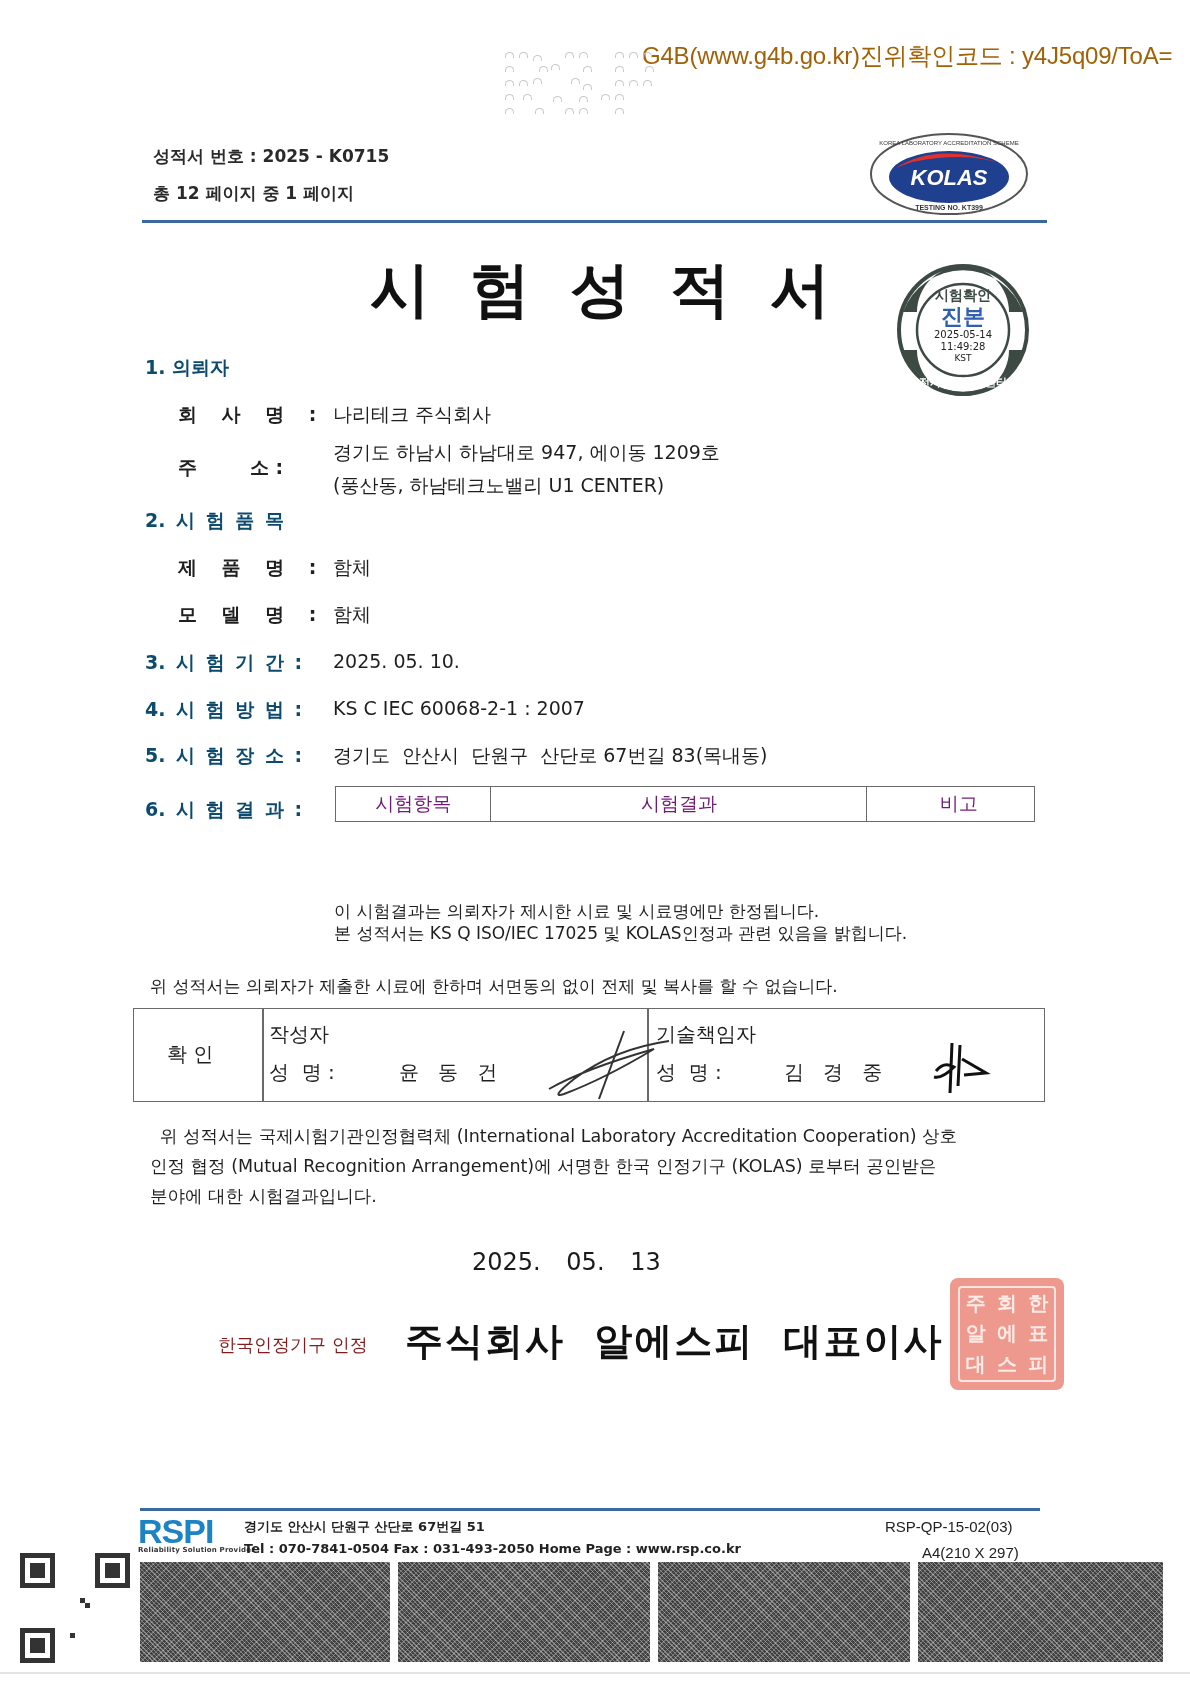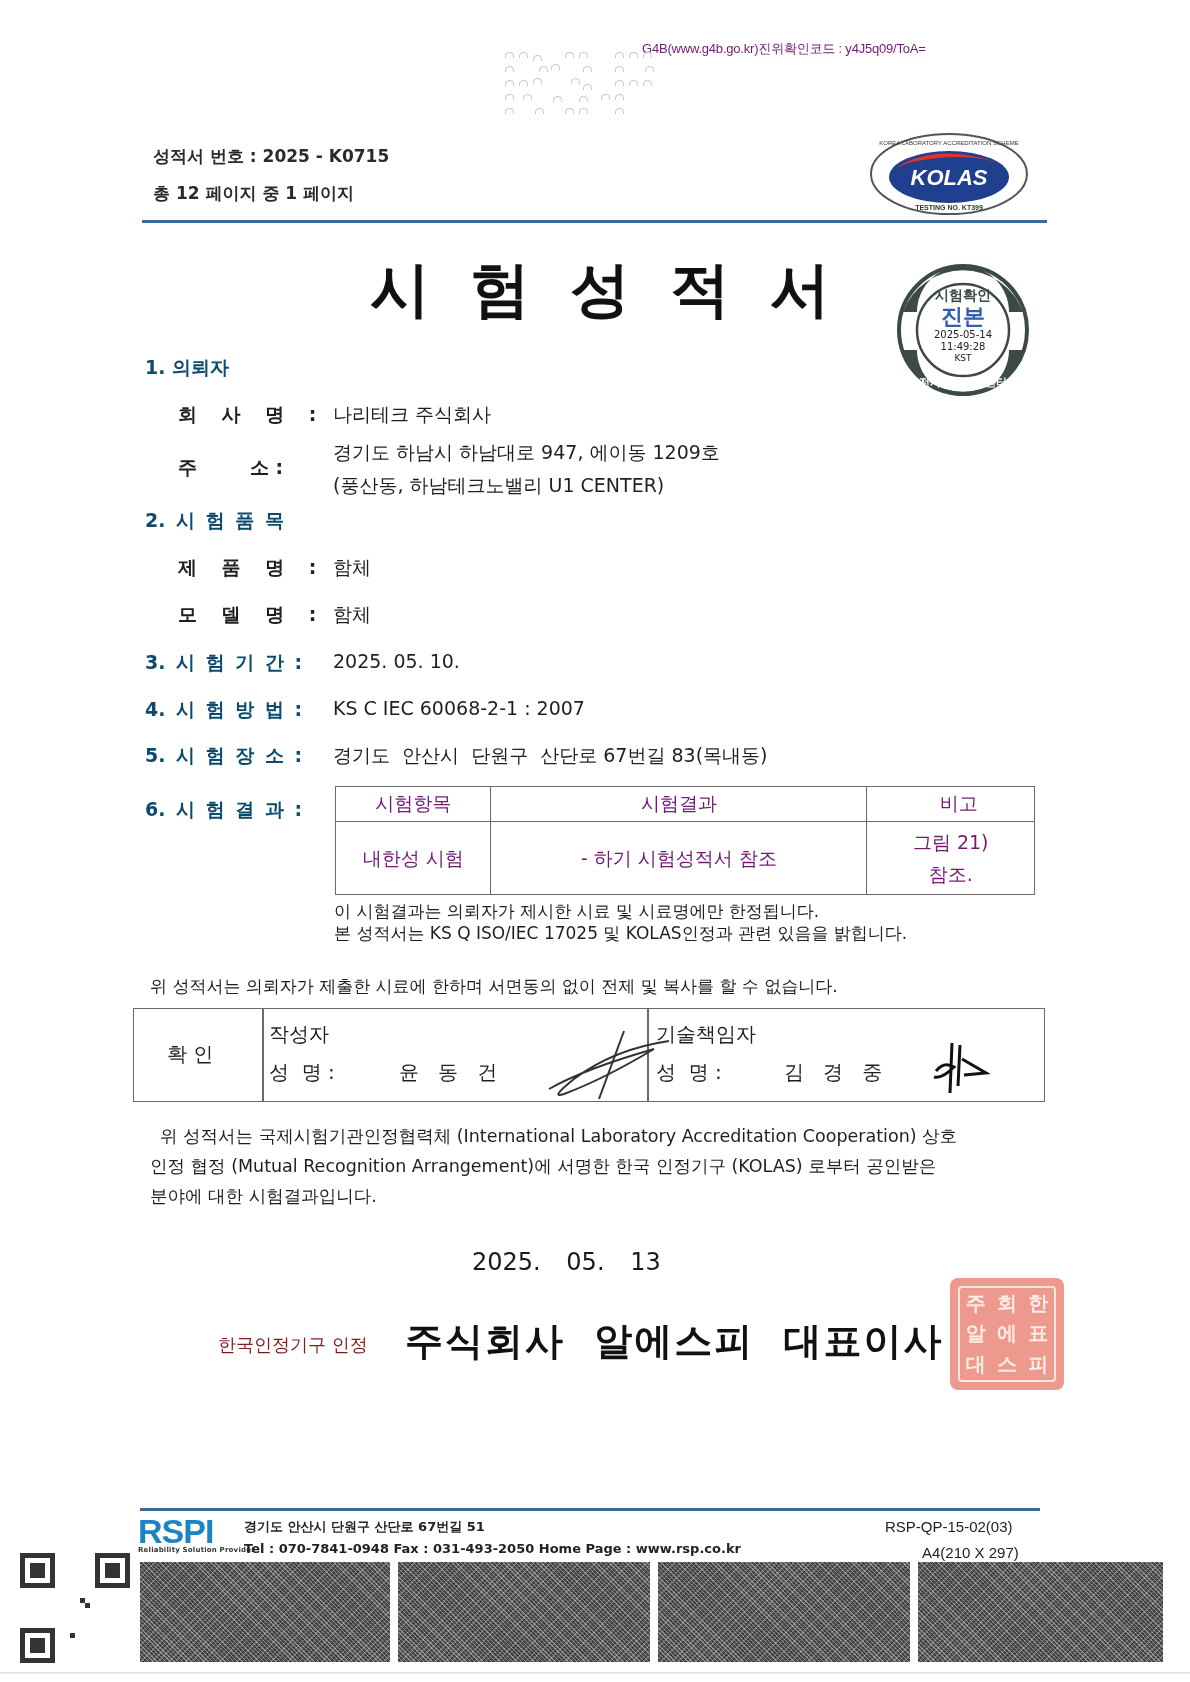--- a/index.html
+++ b/index.html
@@ -1,21 +1,21 @@
 <!DOCTYPE html>
 <html><head>
 <meta charset="utf-8">
 <style>
   html, body { margin: 0; padding: 0; background: #ffffff; }
   body {
     width: 1190px; height: 1682px; position: relative; overflow: hidden;
     font-family: "DejaVu Sans", "Liberation Sans", sans-serif; color: #1a1a1a;
   }
   .abs { position: absolute; }
-  .verify-code { left: 642px; top: 40px; font-size: 13px; color: #701a75; font-family: "Liberation Sans", sans-serif; white-space: nowrap; letter-spacing: -0.2px; }
+  .verify-code { left: 642px; top: 40px; font-size: 24px; color: #a16207; font-family: "Liberation Sans", sans-serif; white-space: nowrap; letter-spacing: -0.2px; }
   .dotmark { left: 505px; top: 52px; width: 175px; height: 70px; }
   .dotmark span { position: absolute; width: 7px; height: 5px; border: 1.5px solid #c8c8c8; border-bottom: none; border-radius: 7px 7px 0 0; }
 
   .cert-no { left: 153px; top: 145px; font-size: 17px; font-weight: bold; color: #2a2a2a; white-space: nowrap; }
   .page-no { left: 153px; top: 182px; font-size: 17px; font-weight: bold; color: #2a2a2a; white-space: nowrap; }
   .top-rule { left: 142px; top: 220px; width: 905px; height: 3px; background: #3a6a9a; }
 
   .kolas { left: 868px; top: 132px; width: 162px; height: 84px; }
   .main-title { left: 370px; top: 250px; font-size: 60px; font-weight: bold; letter-spacing: 40px; color: #111; white-space: nowrap; font-family: "DejaVu Sans", sans-serif; }
   .seal-round { left: 895px; top: 262px; width: 136px; height: 136px; }
@@ -155,28 +155,20 @@
 <div class="abs val" style="left:333px; top:743px; white-space:pre;">경기도  안산시  단원구  산단로 67번길 83(목내동)</div>
 
 <div class="abs sec" style="left:145px; top:755px; word-spacing:4px;margin-top:42px;">6. 시 험 결 과 :</div>
 <table class="result">
   <tbody>
       <tr>
     <th style="width:158px;">시험항목</th>
     <th style="width:388px;">시험결과</th>
     <th style="width:154px;padding-left:17px;">비고</th>
   </tr>
-  <tr>
-    <td>내한성 시험</td>
-    <td>- 하기 시험성적서 참조</td>
-    <td>
-      <div>그림 21)</div>
-      <div>참조.</div>
-    </td>
-  </tr>
 </tbody>
   </table>
 <div class="abs note" style="left:334px; top:900px;">이 시험결과는 의뢰자가 제시한 시료 및 시료명에만 한정됩니다.</div>
 <div class="abs note" style="left:334px; top:922px;">본 성적서는 KS Q ISO/IEC 17025 및 KOLAS인정과 관련 있음을 밝힙니다.</div>
 
 <div class="abs note" style="left:150px; top:975px; font-size:17px;">위 성적서는 의뢰자가 제출한 시료에 한하며 서면동의 없이 전제 및 복사를 할 수 없습니다.</div>
 
 <div class="abs sign-box">
   <div class="div1"></div>
   <div class="div2"></div>
@@ -216,21 +208,21 @@
     <span>피</span>
   </div>
 </div>
 
 <div class="abs foot-rule"></div>
 <div class="abs rspi-logo">
   <div class="word">RSPI</div>
   <div class="tag">Reliability Solution Provider</div>
 </div>
 <div class="abs foot-addr">경기도 안산시 단원구 산단로 67번길 51</div>
-<div class="abs foot-contact">Tel : 070-7841-0948 Fax : 031-493-2050 Home Page : www.rsp.co.kr</div>
+<div class="abs foot-contact">Tel : 070-7841-0504 Fax : 031-493-2050 Home Page : www.rsp.co.kr</div>
 <div class="abs foot-form">RSP-QP-15-02(03)</div>
 <div class="abs foot-size">A4(210 X 297)</div>
 
 <div class="abs qr">
   <svg width="110" height="110" viewBox="0 0 22 22" shape-rendering="crispEdges" id="qr-svg">
     <rect x="0" y="0" width="22" height="22" fill="#fff"></rect>
   <rect x="0" y="0" width="7" height="7" fill="#333"></rect>
       <rect x="1" y="1" width="5" height="5" fill="#fff"></rect>
       <rect x="2" y="2" width="3" height="3" fill="#333"></rect>
       <rect x="15" y="0" width="7" height="7" fill="#333"></rect>

